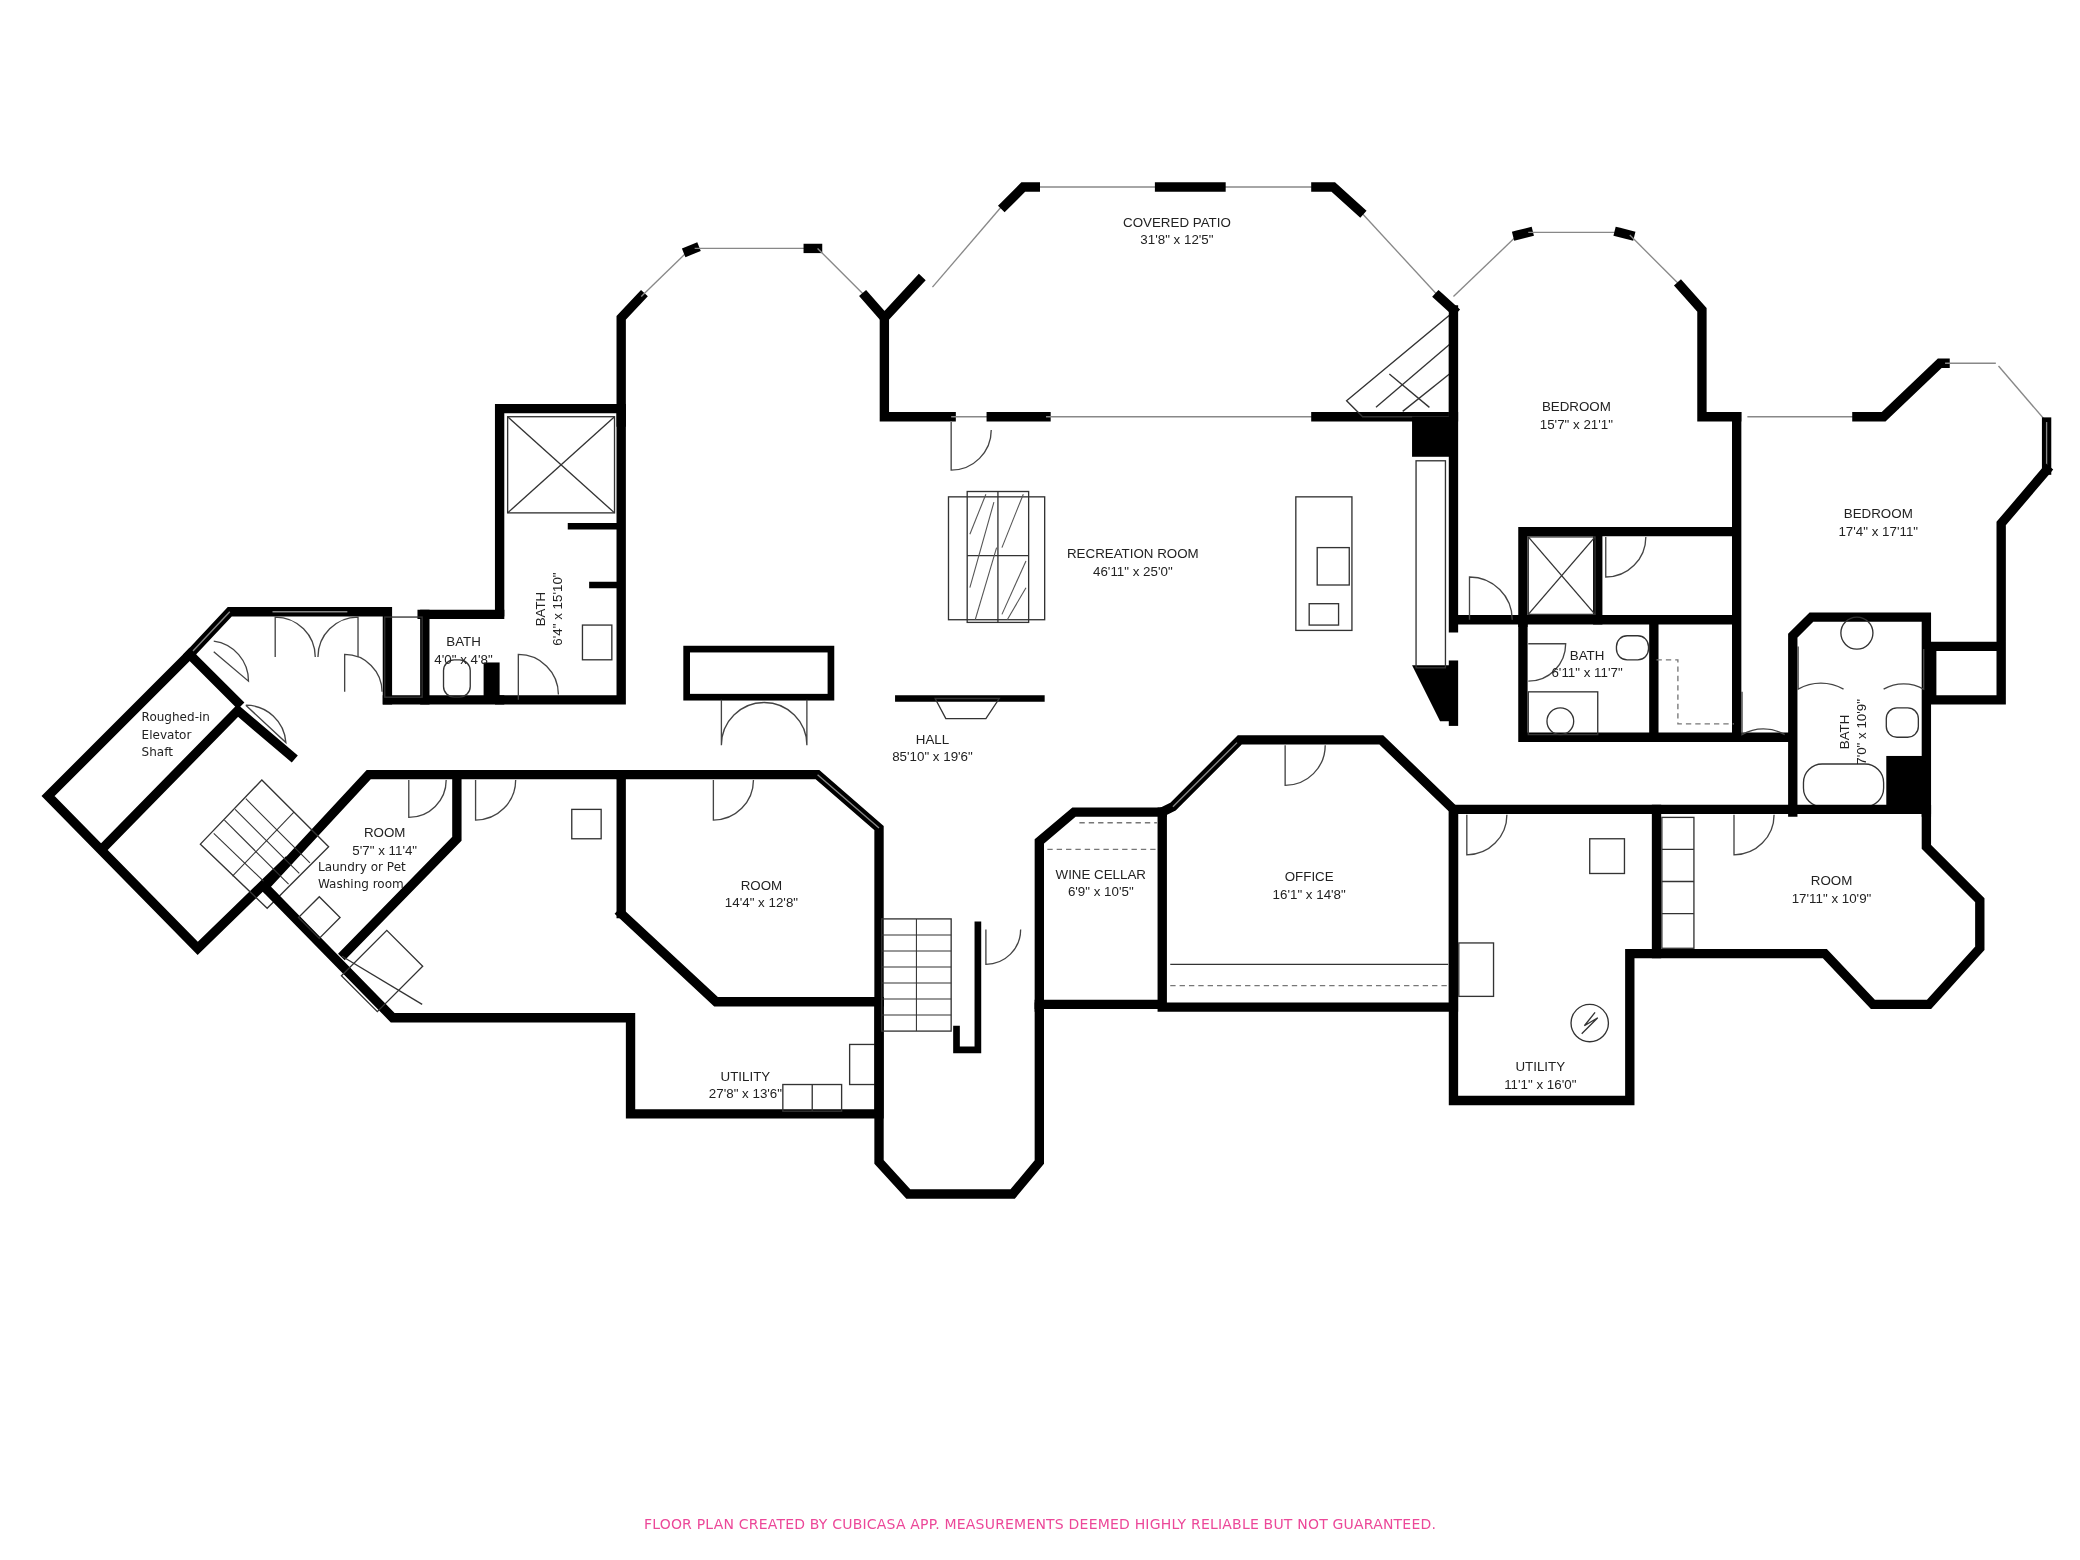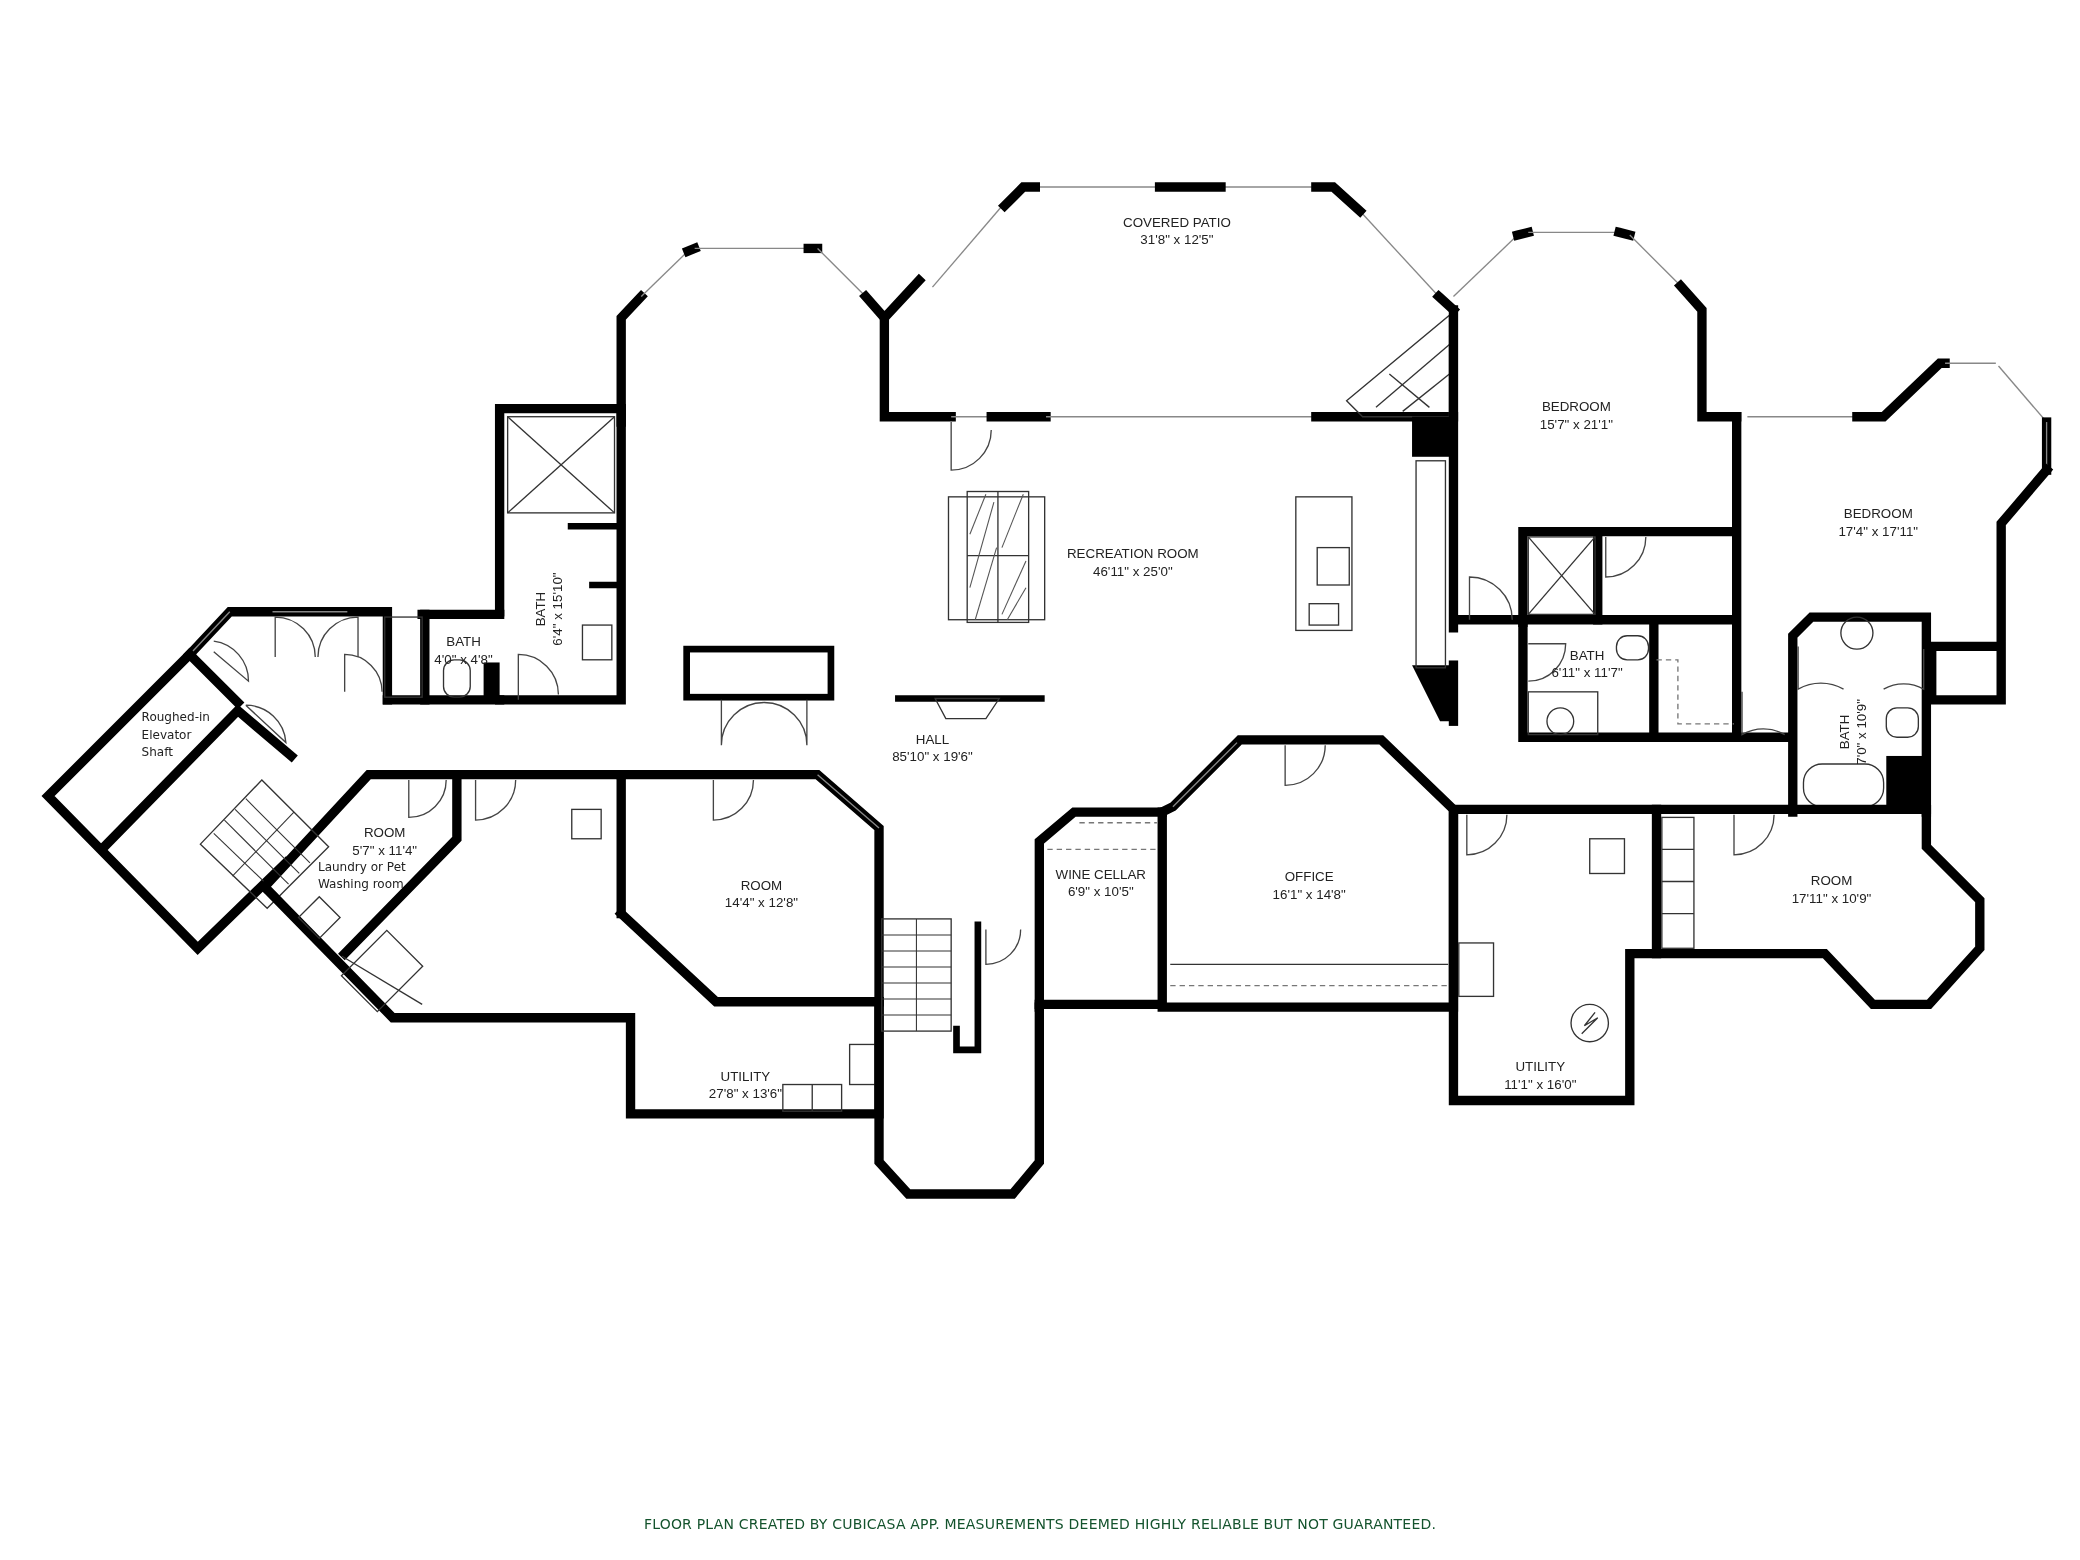--- a/index.html
+++ b/index.html
@@ -10,21 +10,21 @@
   .win { fill: #fff; stroke: #888; stroke-width: 1; }
   .line { fill: none; stroke: #333; stroke-width: 1; }
   .dash { fill: none; stroke: #777; stroke-width: 1; stroke-dasharray: 4 3; }
   .door { fill: none; stroke: #444; stroke-width: 1; }
   .solid { fill: #000; }
   .lbl { font-family: "Liberation Sans", sans-serif; font-size: 10px; fill: #222; text-anchor: middle; }
   .lbl-note { font-family: "DejaVu Sans", sans-serif; font-size: 9px; fill: #222; }
   #footer {
     position: absolute; left: 0; width: 2080px; top: 1516px;
     text-align: center; font-family: "DejaVu Sans", sans-serif; font-size: 14px;
-    color: #14532d; letter-spacing: 0.2px;
+    color: #ec4899; letter-spacing: 0.2px;
   }
 </style>
 </head>
 <body>
 
 <svg id="plan" viewBox="0 0 1557 1168" preserveAspectRatio="none" xmlns="http://www.w3.org/2000/svg">
 
   <g>
     <line class="win" x1="752" y1="152" x2="698" y2="215"></line>
     <line class="win" x1="1018" y1="158" x2="1077" y2="222"></line>

